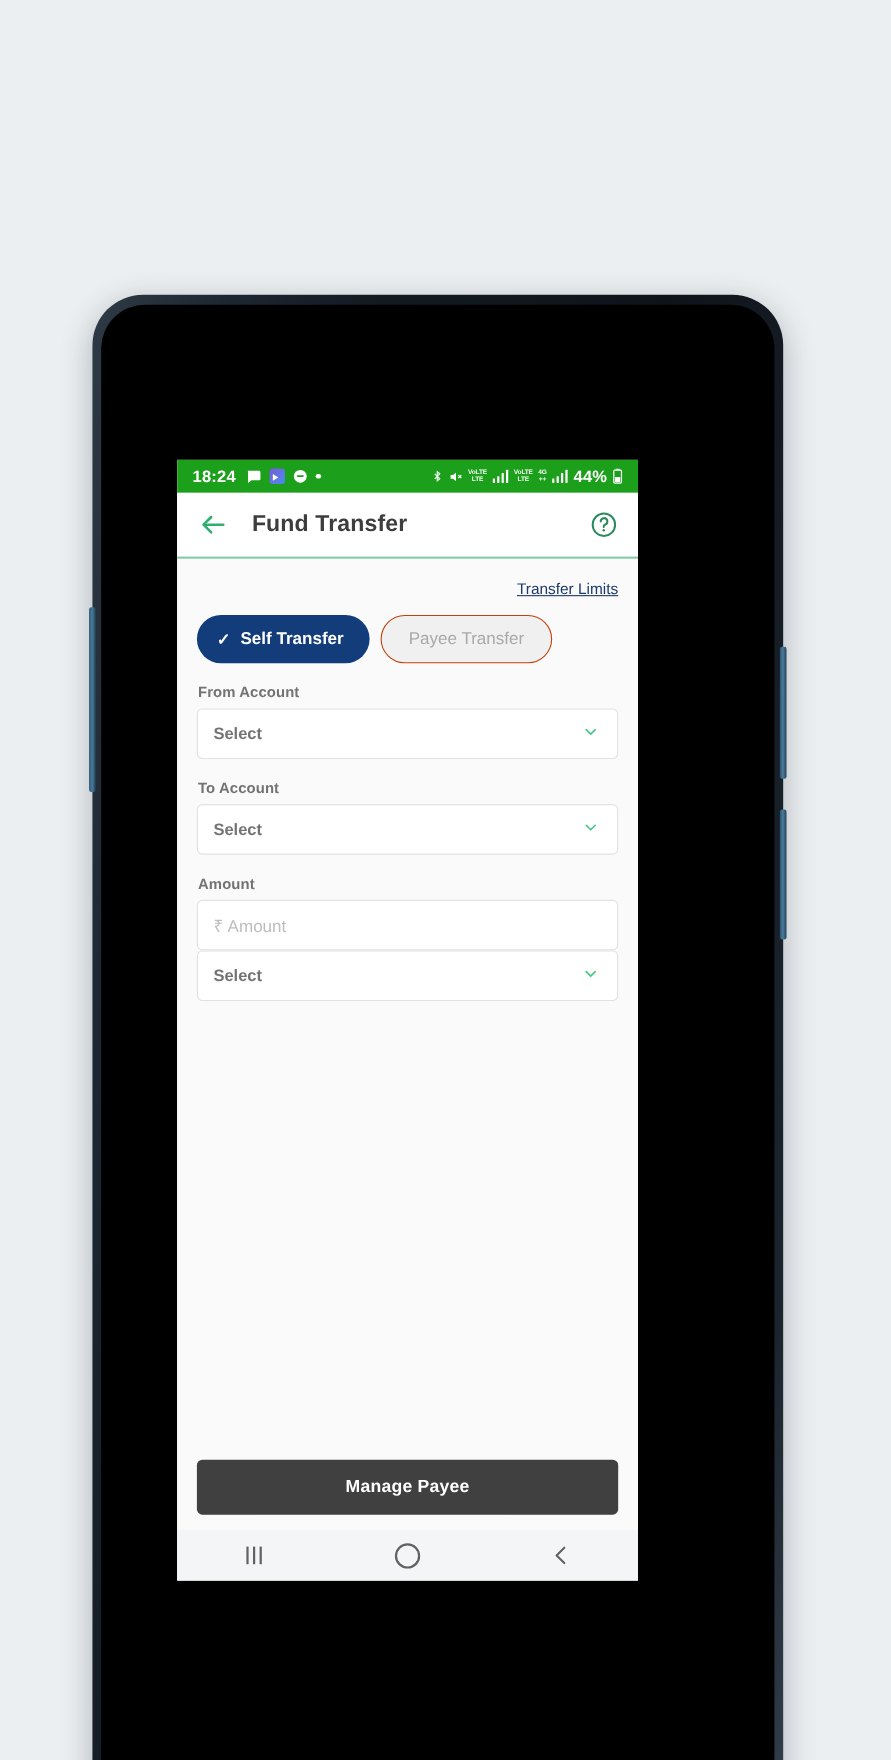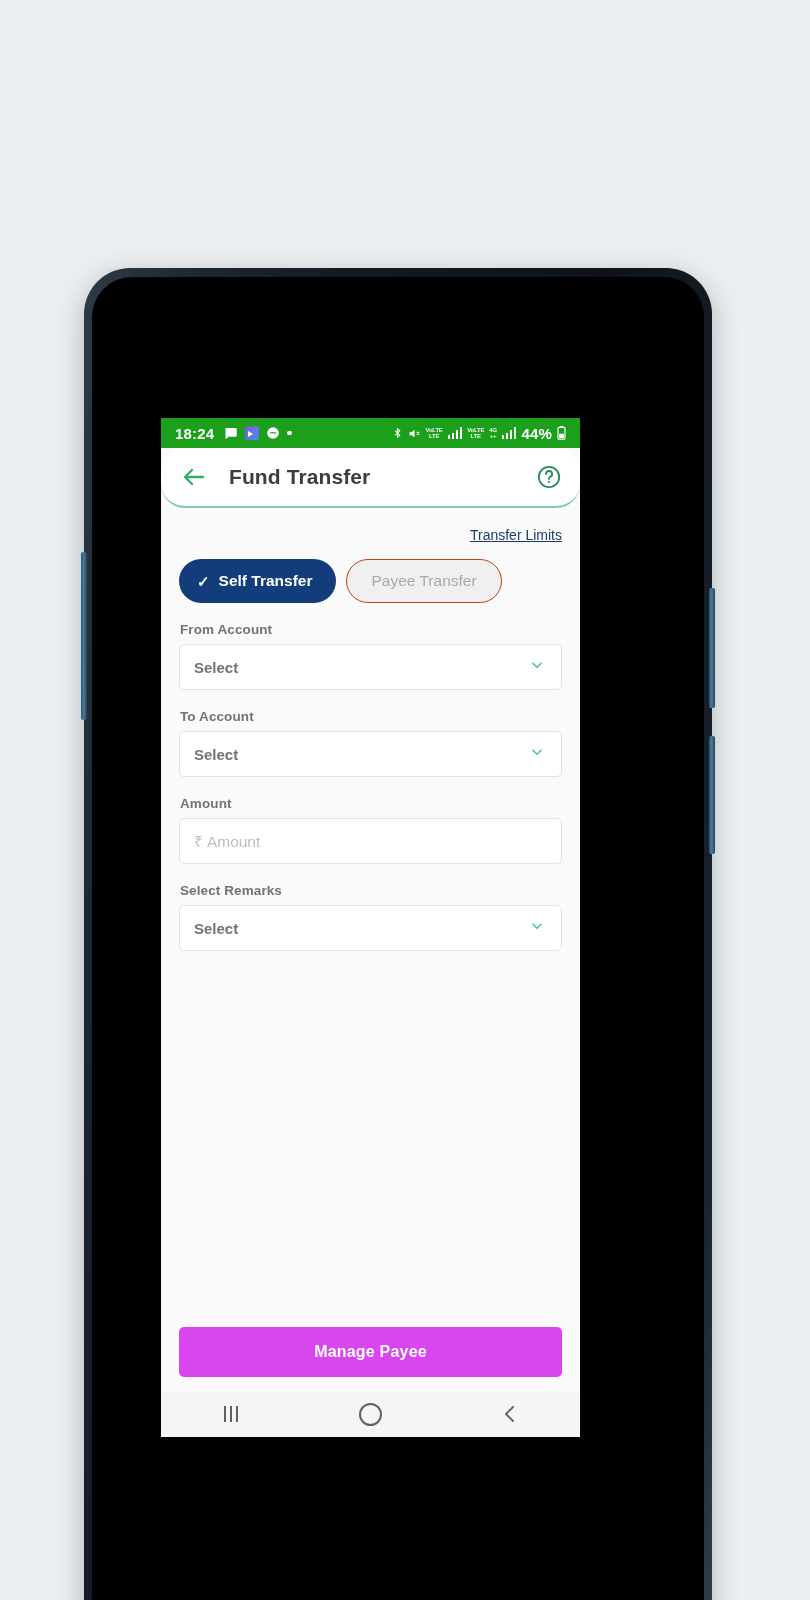--- a/index.html
+++ b/index.html
@@ -161,21 +161,20 @@
   
   #app-header {
     height: 60px;
     background: #ffffff;
     display: flex;
     align-items: center;
     padding: 0 18px;
     flex: none;
     border-bottom: 2px solid #7fc9a5;
     box-sizing: border-box;
-    border-radius: 24px;
   }
   #back-arrow {
     width: 30px; height: 30px;
     display: flex; align-items: center; justify-content: center;
     cursor: pointer;
   }
   #page-title {
     font-size: 21px;
     font-weight: bold;
     color: #3d3d3d;
@@ -282,21 +281,21 @@
     margin: 9px 0 0 1px;
   }
 
   #spacer { flex: 1 1 auto; }
 
   #cta-wrap {
     padding: 0 0 14px 0;
   }
   #manage-payee-btn {
     height: 50px;
-    background: #d946ef;
+    background: #404040;
     border-radius: 5px;
     color: #ffffff;
     font-size: 16px;
     font-weight: bold;
     display: flex;
     align-items: center;
     justify-content: center;
     cursor: pointer;
     letter-spacing: 0.2px;
   }
@@ -457,21 +456,20 @@
               <path d="M5 9l7 7 7-7"></path>
             </svg>
         </span>
       </div>
 
       <div class="field-label">Amount</div>
       <div class="text-box">
         <span class="ph"><span class="rupee">₹</span><span>Amount</span></span>
       </div>
 
-      <div class="field-label">Select Remarks</div>
       <div class="select-box">
         <span class="select-value">Select</span>
         <span class="chev">
           <svg width="20" height="14" viewBox="0 0 24 24" fill="none" stroke="#49c68a" stroke-width="2.6" stroke-linecap="round" stroke-linejoin="round">
               <path d="M5 9l7 7 7-7"></path>
             </svg>
         </span>
       </div>
 
       <div id="spacer"></div>

